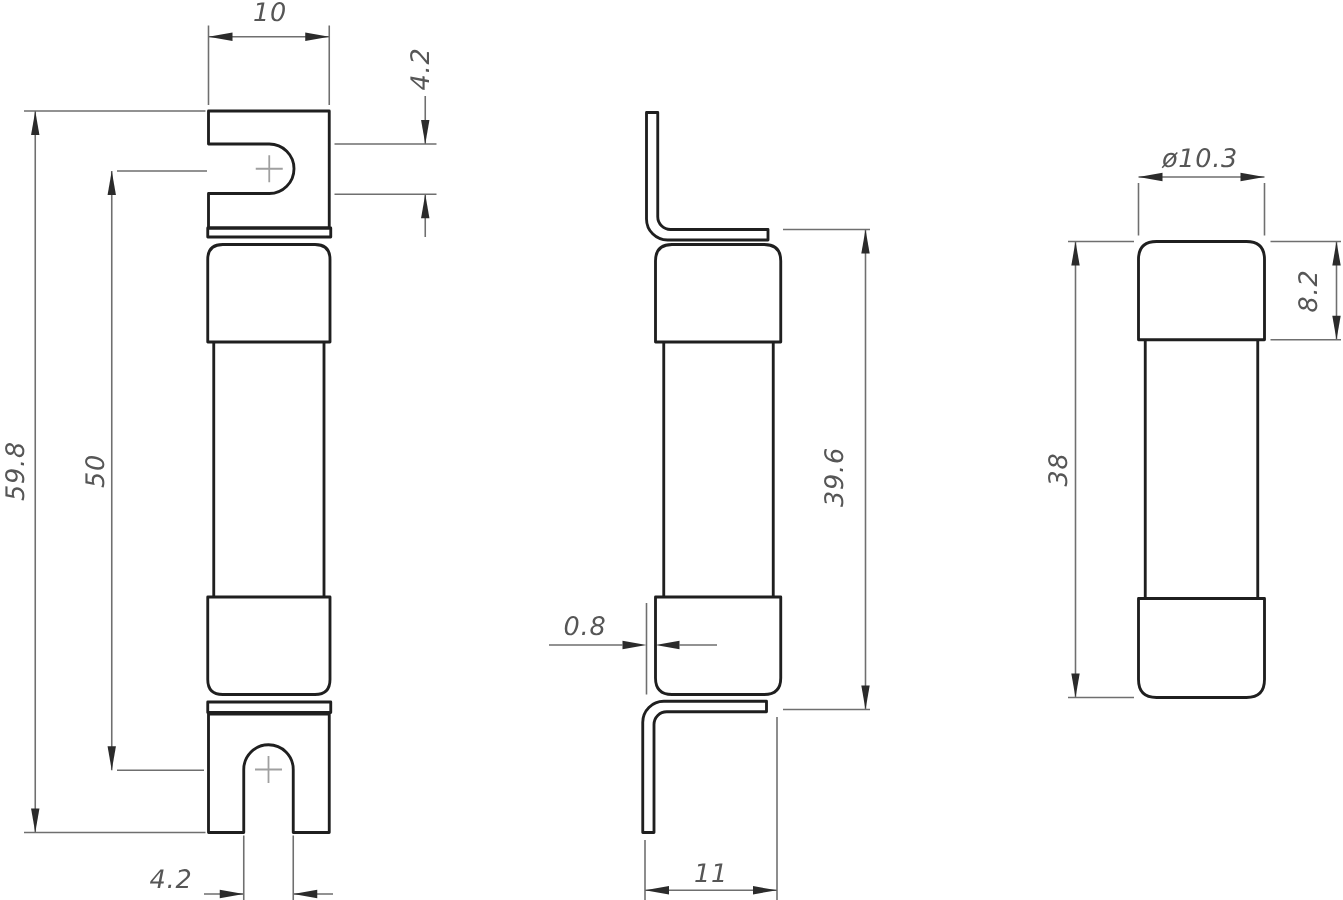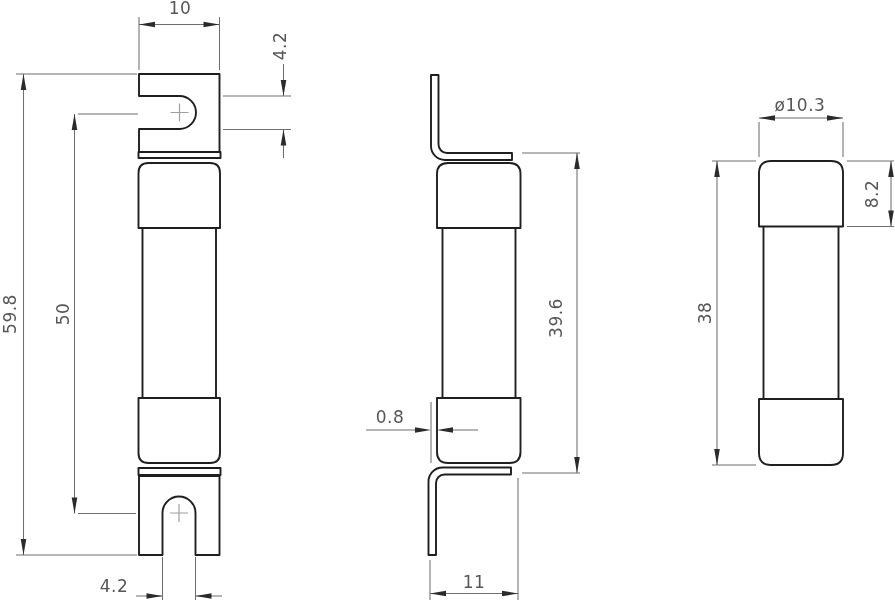--- a/index.html
+++ b/index.html
@@ -8,20 +8,21 @@
     background: #ffffff;
     width: 895px;
     height: 600px;
     overflow: hidden;
   }
   .canvas-wrap {
     position: relative;
     width: 895px;
     height: 600px;
     background: #ffffff;
+    font-style: italic;
   }
   svg { display: block; }
   .obj {
     fill: none;
     stroke: #1f1f1f;
     stroke-width: 1.9;
     stroke-linejoin: round;
     stroke-linecap: butt;
   }
   .dimline {

